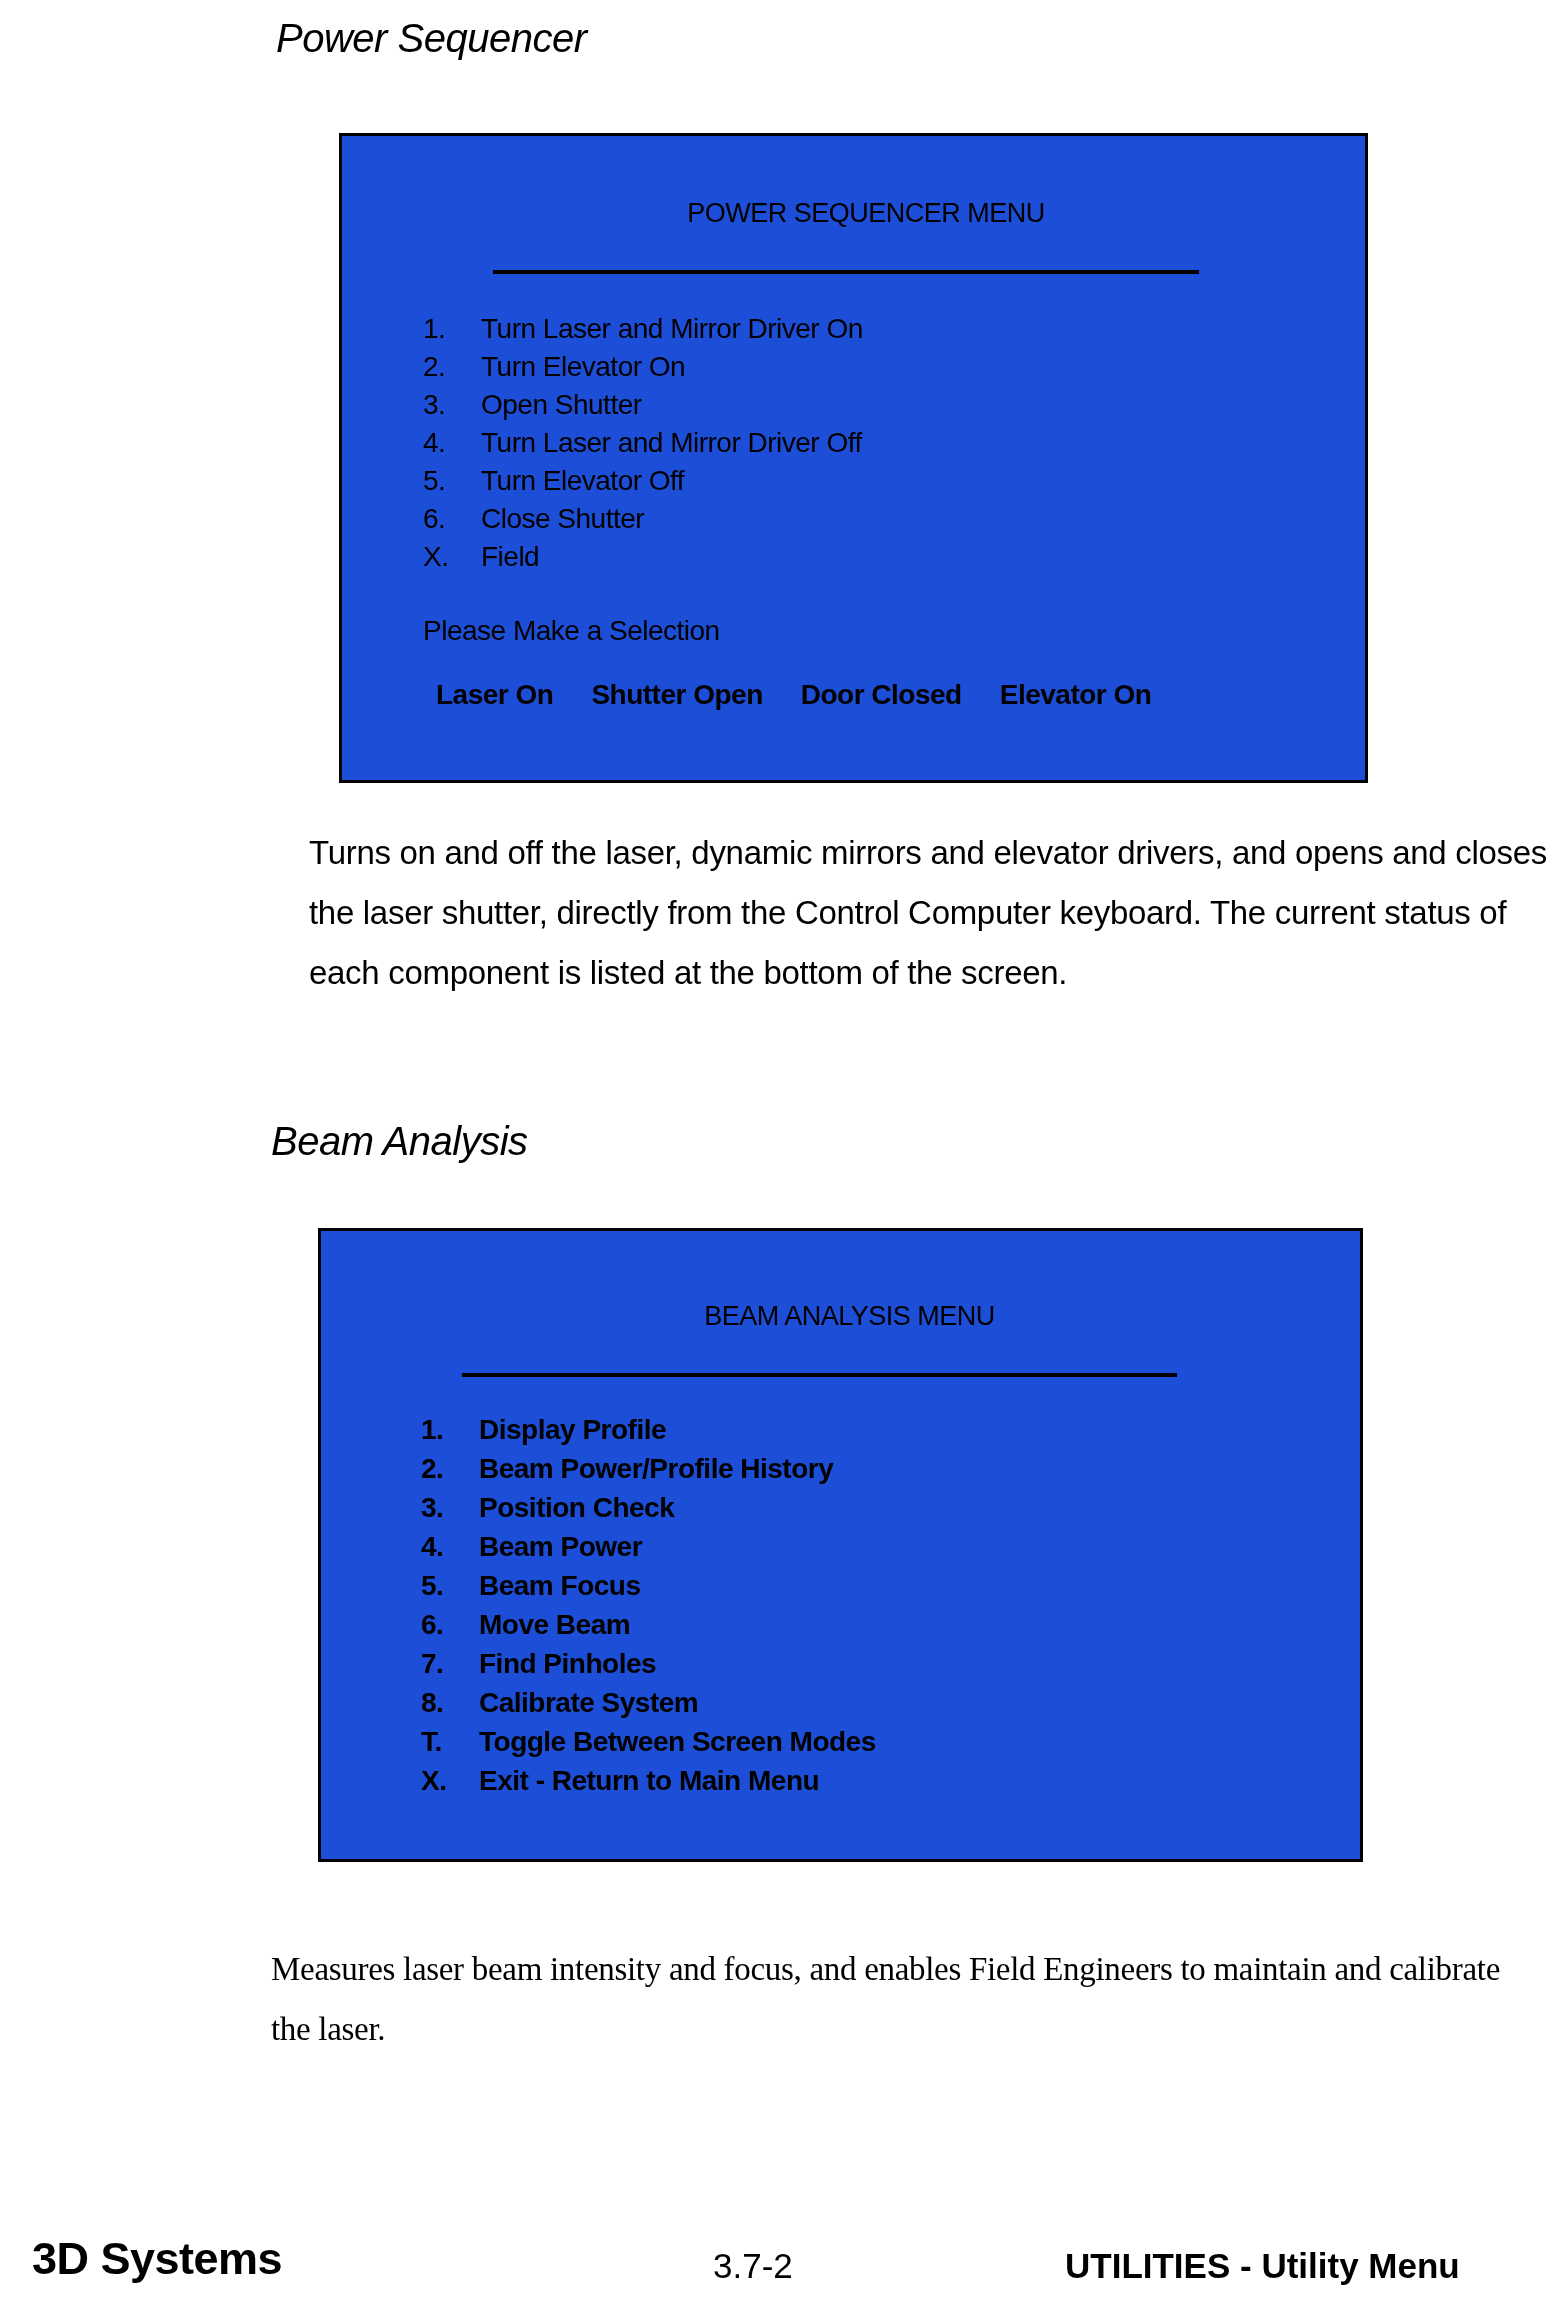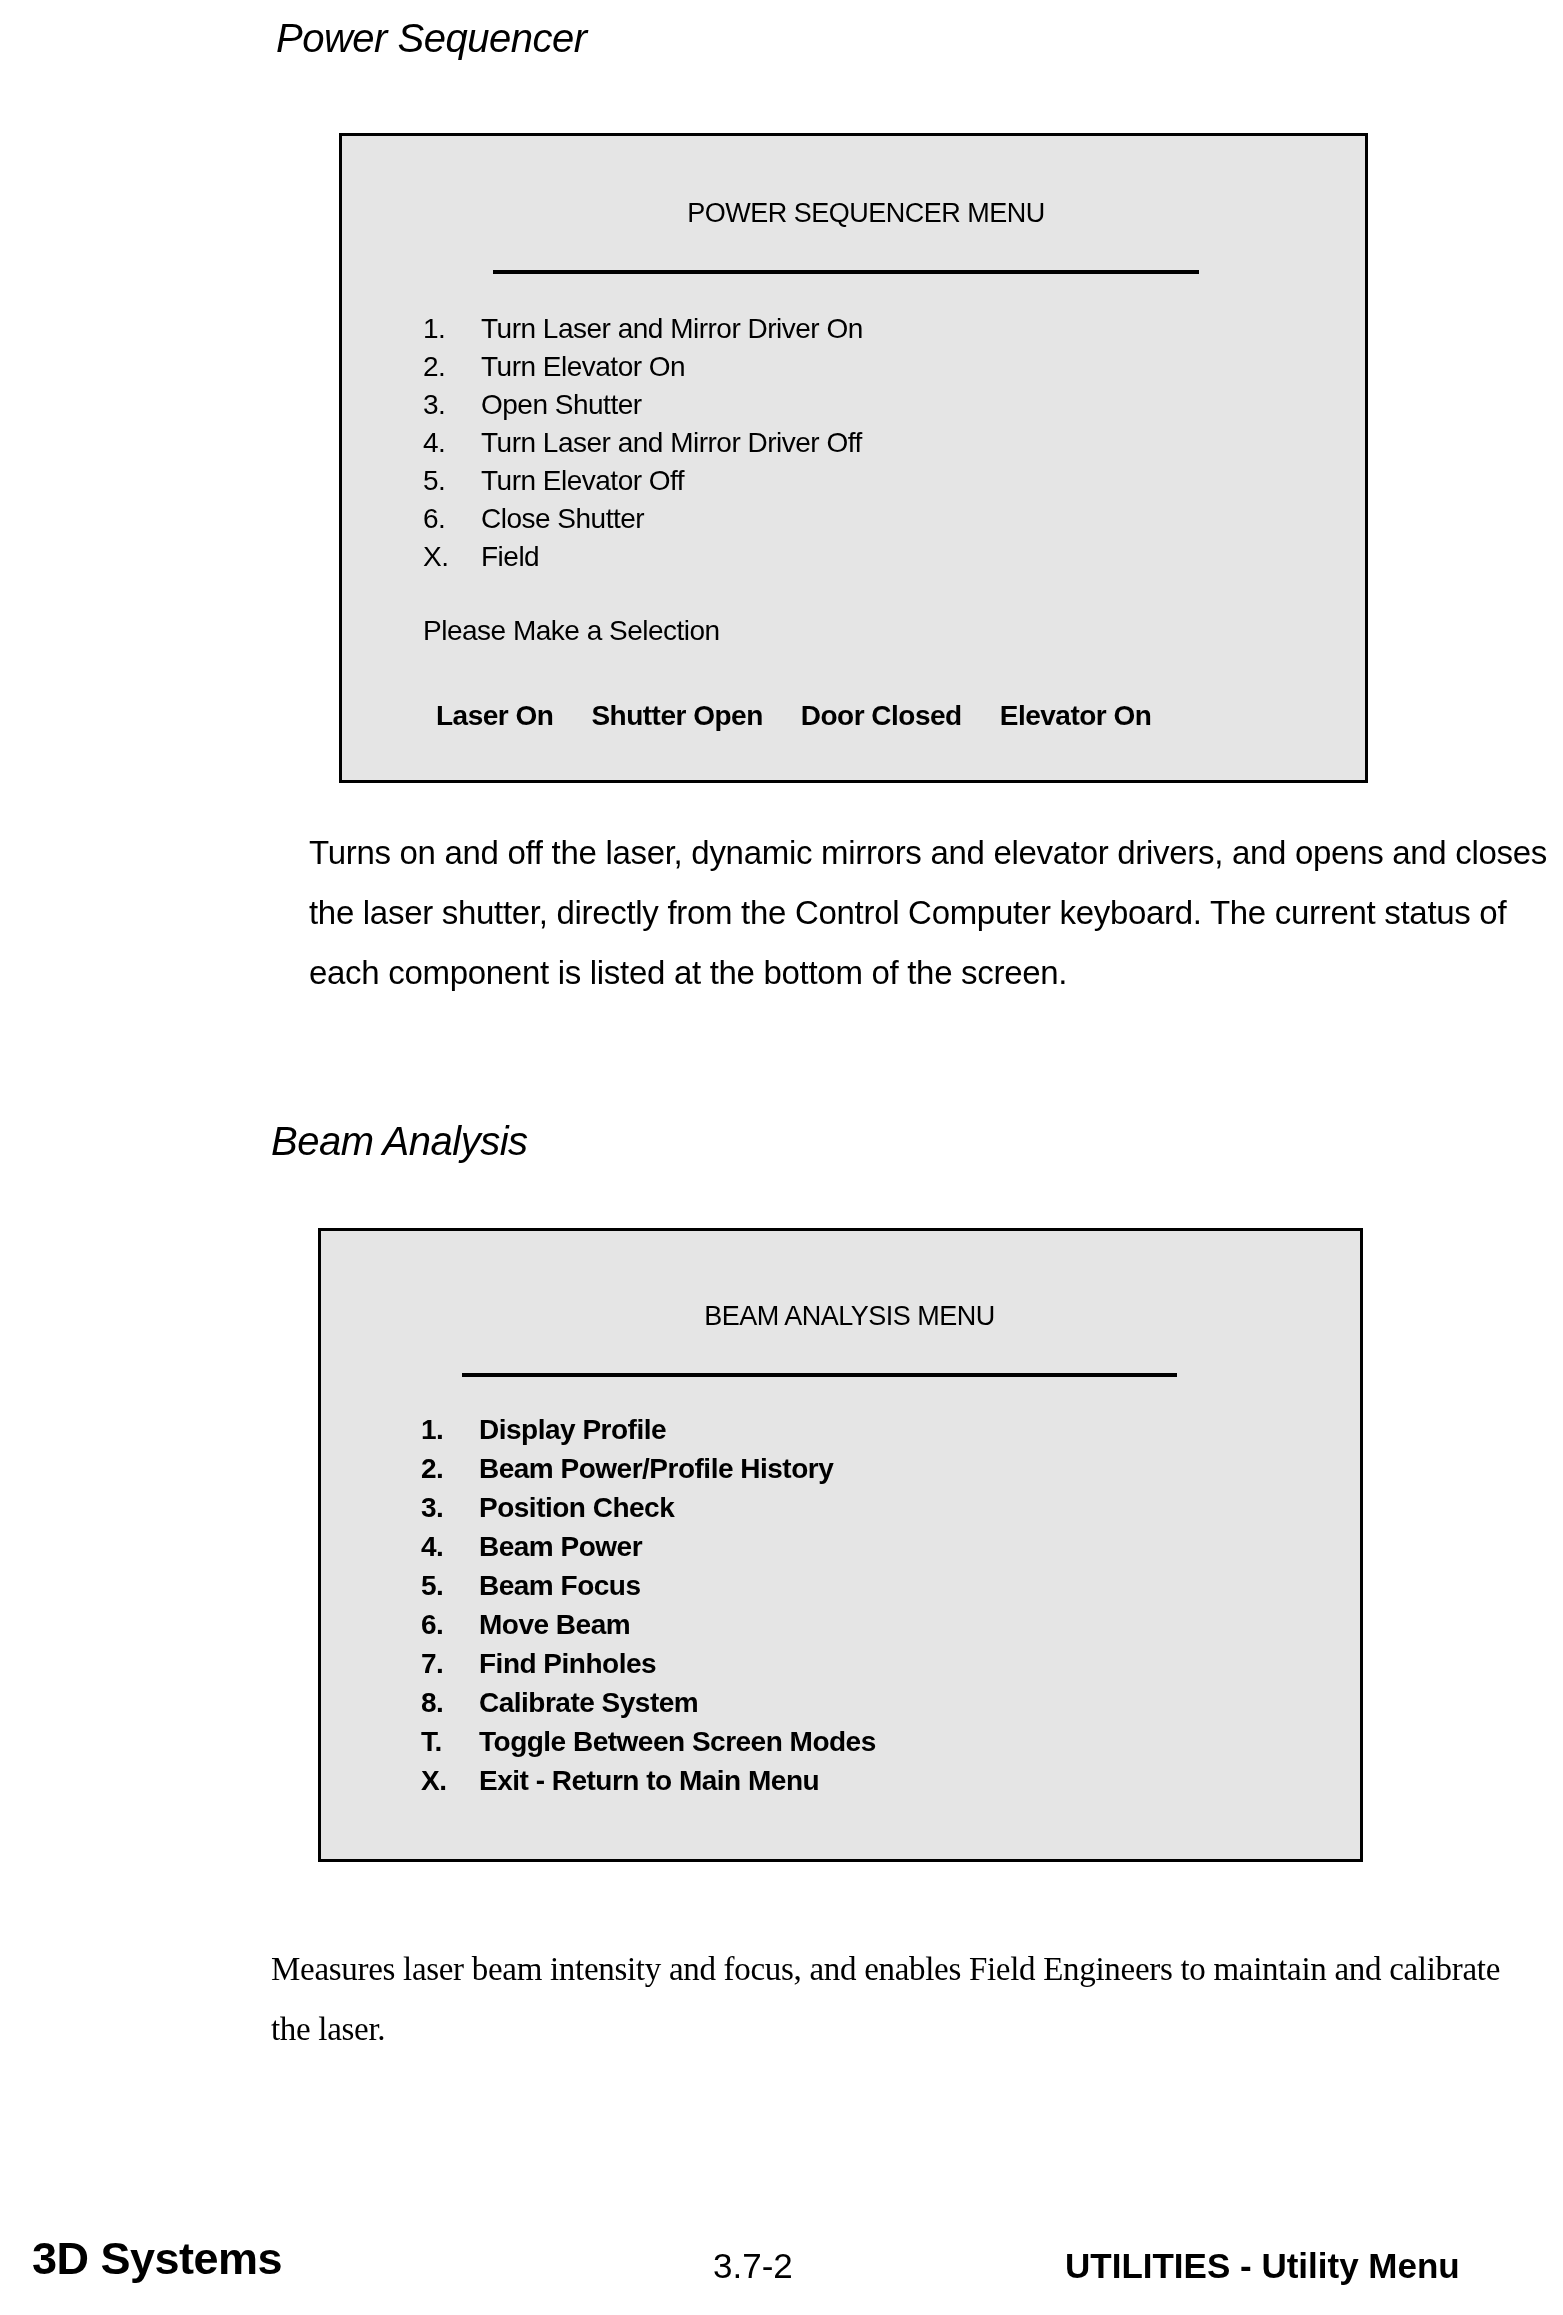--- a/index.html
+++ b/index.html
@@ -6,21 +6,21 @@
     body {
       width: 1563px; height: 2316px; position: relative; overflow: hidden;
       font-family: "Liberation Sans", "DejaVu Sans", sans-serif; color: #000;
     }
     .abs { position: absolute; }
     .section-heading {
       font-style: italic; font-size: 40px; white-space: nowrap;
       letter-spacing: -0.5px;
     }
     .screen-box {
-      position: absolute; border: 3.6px solid #000; box-sizing: border-box; background: #e5e5e5;
+      position: absolute; border: 3.6px solid #000; box-sizing: border-box; background: #1d4ed8;
     }
     .menu-title {
       position: absolute; left: 0; right: 0; text-align: center;
       font-size: 27px; letter-spacing: -0.5px; white-space: nowrap;
     }
     .menu-rule { position: absolute; height: 3.6px; background: #000; }
     .menu-list { position: absolute; margin: 0; padding: 0; list-style: none; }
     .menu-item { display: flex; font-size: 28px; white-space: nowrap; letter-spacing: -0.5px; }
     .menu-key { width: 58px; flex: none; }
     .prompt { position: absolute; font-size: 28px; white-space: nowrap; letter-spacing: -0.5px; }
@@ -69,21 +69,21 @@
       <span>Close Shutter</span>
     </li>
     <li class="menu-item">
       <span class="menu-key">X.</span>
       <span>Field</span>
     </li>
   </ul>
 
   <div class="prompt" style="left:81px; top:479px;">Please Make a Selection</div>
 
-  <div class="status-bar" style="left:94px; top:564px;text-align:center;">
+  <div class="status-bar" style="left:94px; top:543px;text-align:center;">
     <span class="status-item">Laser On</span>
     <span class="status-item">Shutter Open</span>
     <span class="status-item">Door Closed</span>
     <span class="status-item">Elevator On</span>
   </div>
 </div>
 
 <p class="para" style="left:271px; top:823px; width:1266px;margin-left:38px;">Turns on and off the laser, dynamic mirrors and elevator drivers, and opens and closes the laser shutter, directly from the Control Computer keyboard.  The current status of each component is listed at the bottom of the screen.</p>
 
 <div class="abs section-heading" style="left:271px; top:1119px;">Beam Analysis</div>

